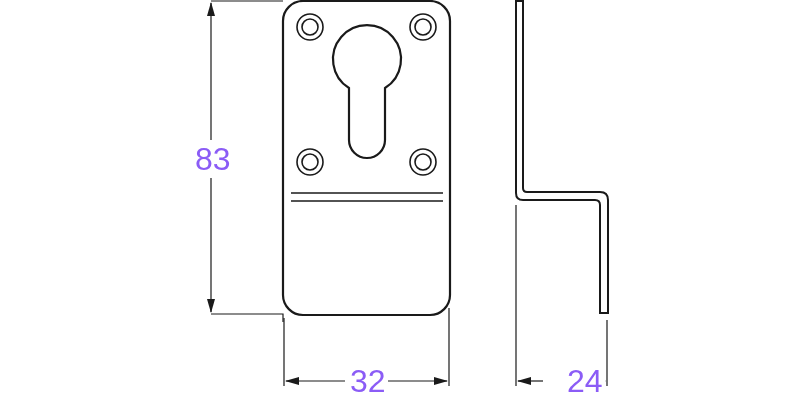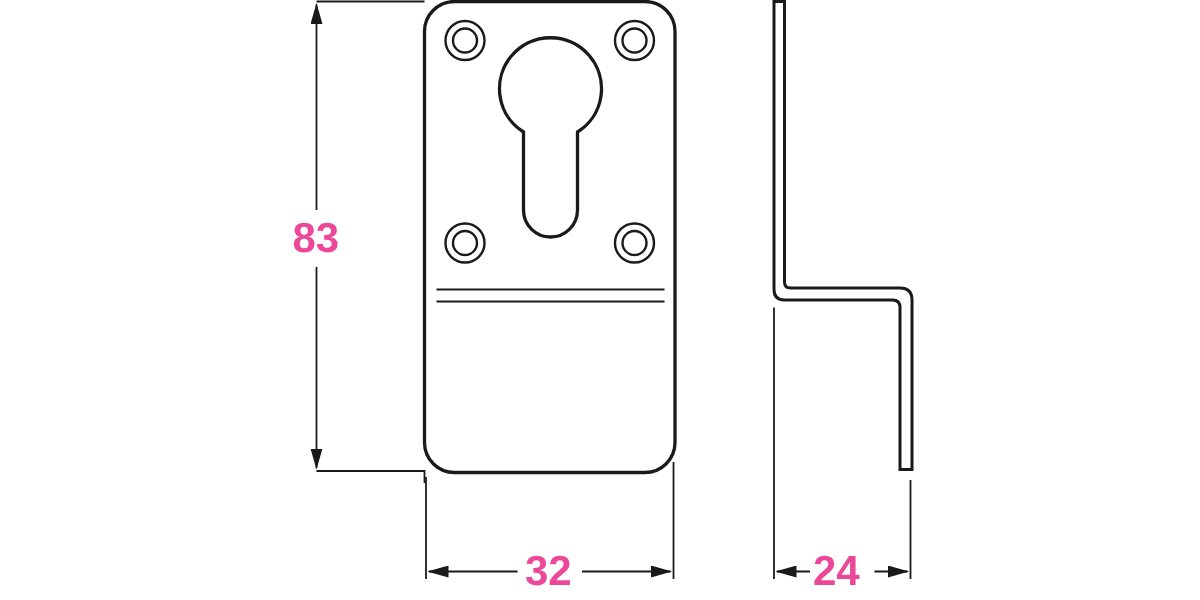--- a/index.html
+++ b/index.html
@@ -1,18 +1,18 @@
 <!DOCTYPE html>
 <html><head>
 <meta charset="utf-8">
 <style>
   html, body { margin: 0; padding: 0; background: #ffffff; }
   .canvas { position: relative; width: 800px; height: 400px; overflow: hidden; background: #fff; }
   svg { position: absolute; left: 0; top: 0; }
-  .dim-label { position: absolute; font-family: "Liberation Sans", sans-serif; font-weight: bold; font-size: 28px; color: #ec4899; background: #fff; line-height: 28px; padding: 0 2px; }
+  .dim-label { position: absolute; font-family: "Liberation Sans", sans-serif; font-weight: normal; font-size: 32px; color: #8b5cf6; background: #fff; line-height: 28px; padding: 0 2px; }
 </style>
 </head>
 <body>
 
 <div class="canvas">
   <svg width="800" height="400" viewBox="0 0 800 400">
     <defs>
       <marker id="arr" markerWidth="14" markerHeight="8" refX="13" refY="4" orient="auto" markerUnits="userSpaceOnUse">
         <path d="M0,0 L14,4 L0,8 Z" fill="#1a1a1a"></path>
       </marker>
@@ -65,14 +65,14 @@
     <g stroke="#1a1a1a" stroke-width="1.2" fill="none">
       <line x1="516" y1="205" x2="516" y2="386"></line>
       <line x1="607" y1="320" x2="607" y2="386"></line>
       <line x1="543" y1="381" x2="518" y2="381" marker-end="url(#arr)"></line>
       <line x1="583" y1="381" x2="605" y2="381" marker-end="url(#arr)"></line>
     </g>
   </svg>
 
   <div class="dim-label" style="left:193px; top:145px;">83</div>
   <div class="dim-label" style="left:348px; top:367px;">32</div>
-  <div class="dim-label" style="left:540px; top:367px;">24</div>
+  <div class="dim-label" style="left:565px; top:367px;">24</div>
 </div>
 
 </body></html>

